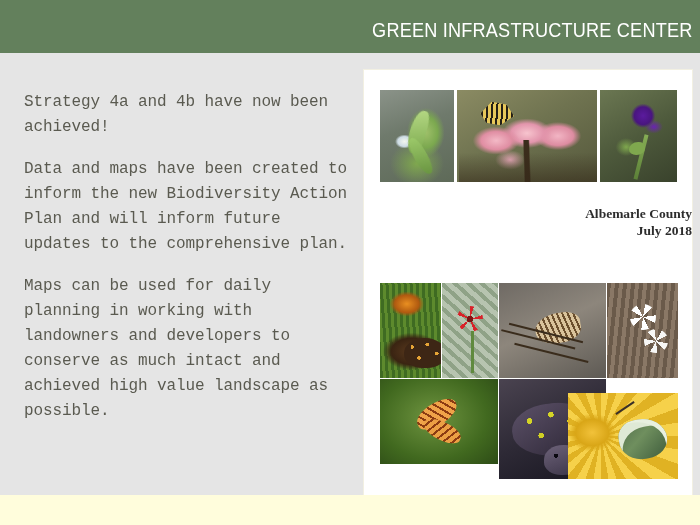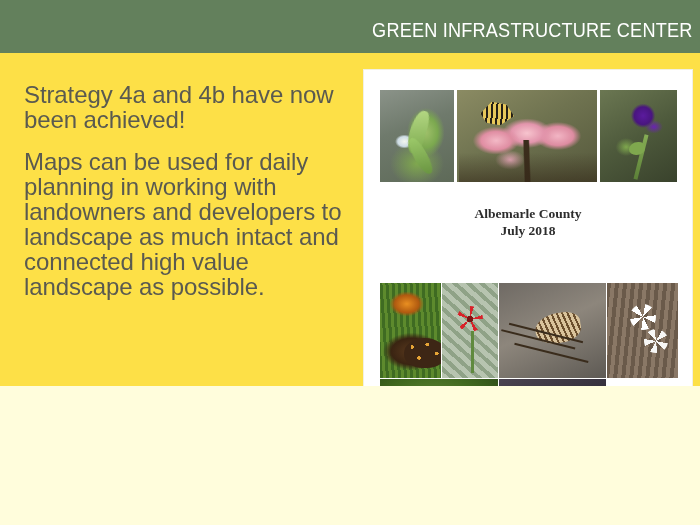--- a/index.html
+++ b/index.html
@@ -9,22 +9,22 @@
   body {
     width: 700px;
     height: 525px;
     overflow: hidden;
     font-family: "Liberation Sans", sans-serif;
     background: #fffddc;
   }
   #slide {
     position: relative;
     width: 700px;
-    height: 386px;
-    background: #fde047;
+    height: 495px;
+    background: #e5e5e5;
     overflow: hidden;
   }
   
   #header-band {
     position: absolute;
     left: 0; top: 0;
     width: 700px;
     height: 53px;
     background: #63805c;
   }
@@ -51,24 +51,24 @@
   }
   
   #body-text {
     position: absolute;
     left: 24px;
     top: 82px;
     width: 330px;
   }
   .para {
     color: #5a5a50;
-    font-family: Liberation Sans, sans-serif;
-    font-size: 24px;
+    font-family: Liberation Mono, monospace;
+    font-size: 16px;
     line-height: 25px;
-    margin: 0 0 17px 0;
+    margin: 8px 0 17px 0;
     letter-spacing: -0.1px;
   }
   
   #cover-card {
     position: absolute;
     left: 364px;
     top: 70px;
     width: 328px;
     height: 430px;
     background: #ffffff;
@@ -176,21 +176,21 @@
     border-radius: 60% 40% 55% 45%;
     background: #7fa84e;
   }
 
   
   #cover-caption {
     position: absolute;
     left: 0;
     top: 135px;
     width: 328px;
-    text-align: center;
+    text-align: right;
     font-family: "Liberation Serif", serif;
     font-weight: bold;
     font-size: 13.5px;
     line-height: 17px;
     color: #2d2d2d;
   }
   
   #bottom-grid {
     position: absolute;
     left: 16px;
@@ -388,21 +388,22 @@
 <body>
 
 <div id="slide">
 
   <div id="header-band">
     <div id="header-title">GREEN INFRASTRUCTURE CENTER</div>
   </div>
 
   <div id="body-text">
     <p class="para">Strategy 4a and 4b have now been achieved!</p>
-    <p class="para">Maps can be used for daily planning in working with landowners and developers to landscape as much intact and connected high value landscape as possible.</p>
+    <p class="para">Data and maps have been created to inform the new Biodiversity Action Plan and will inform future updates to the comprehensive plan.</p>
+    <p class="para">Maps can be used for daily planning in working with landowners and developers to conserve as much intact and achieved high value landscape as possible.</p>
   </div>
 
   <div id="cover-card">
 
     <div id="top-strip">
       <div id="strip-cell-1" class="strip-cell ph-bellflower"></div>
       <div id="strip-cell-2" class="strip-cell ph-azalea"></div>
       <div id="strip-cell-3" class="strip-cell ph-violet"></div>
     </div>
 

